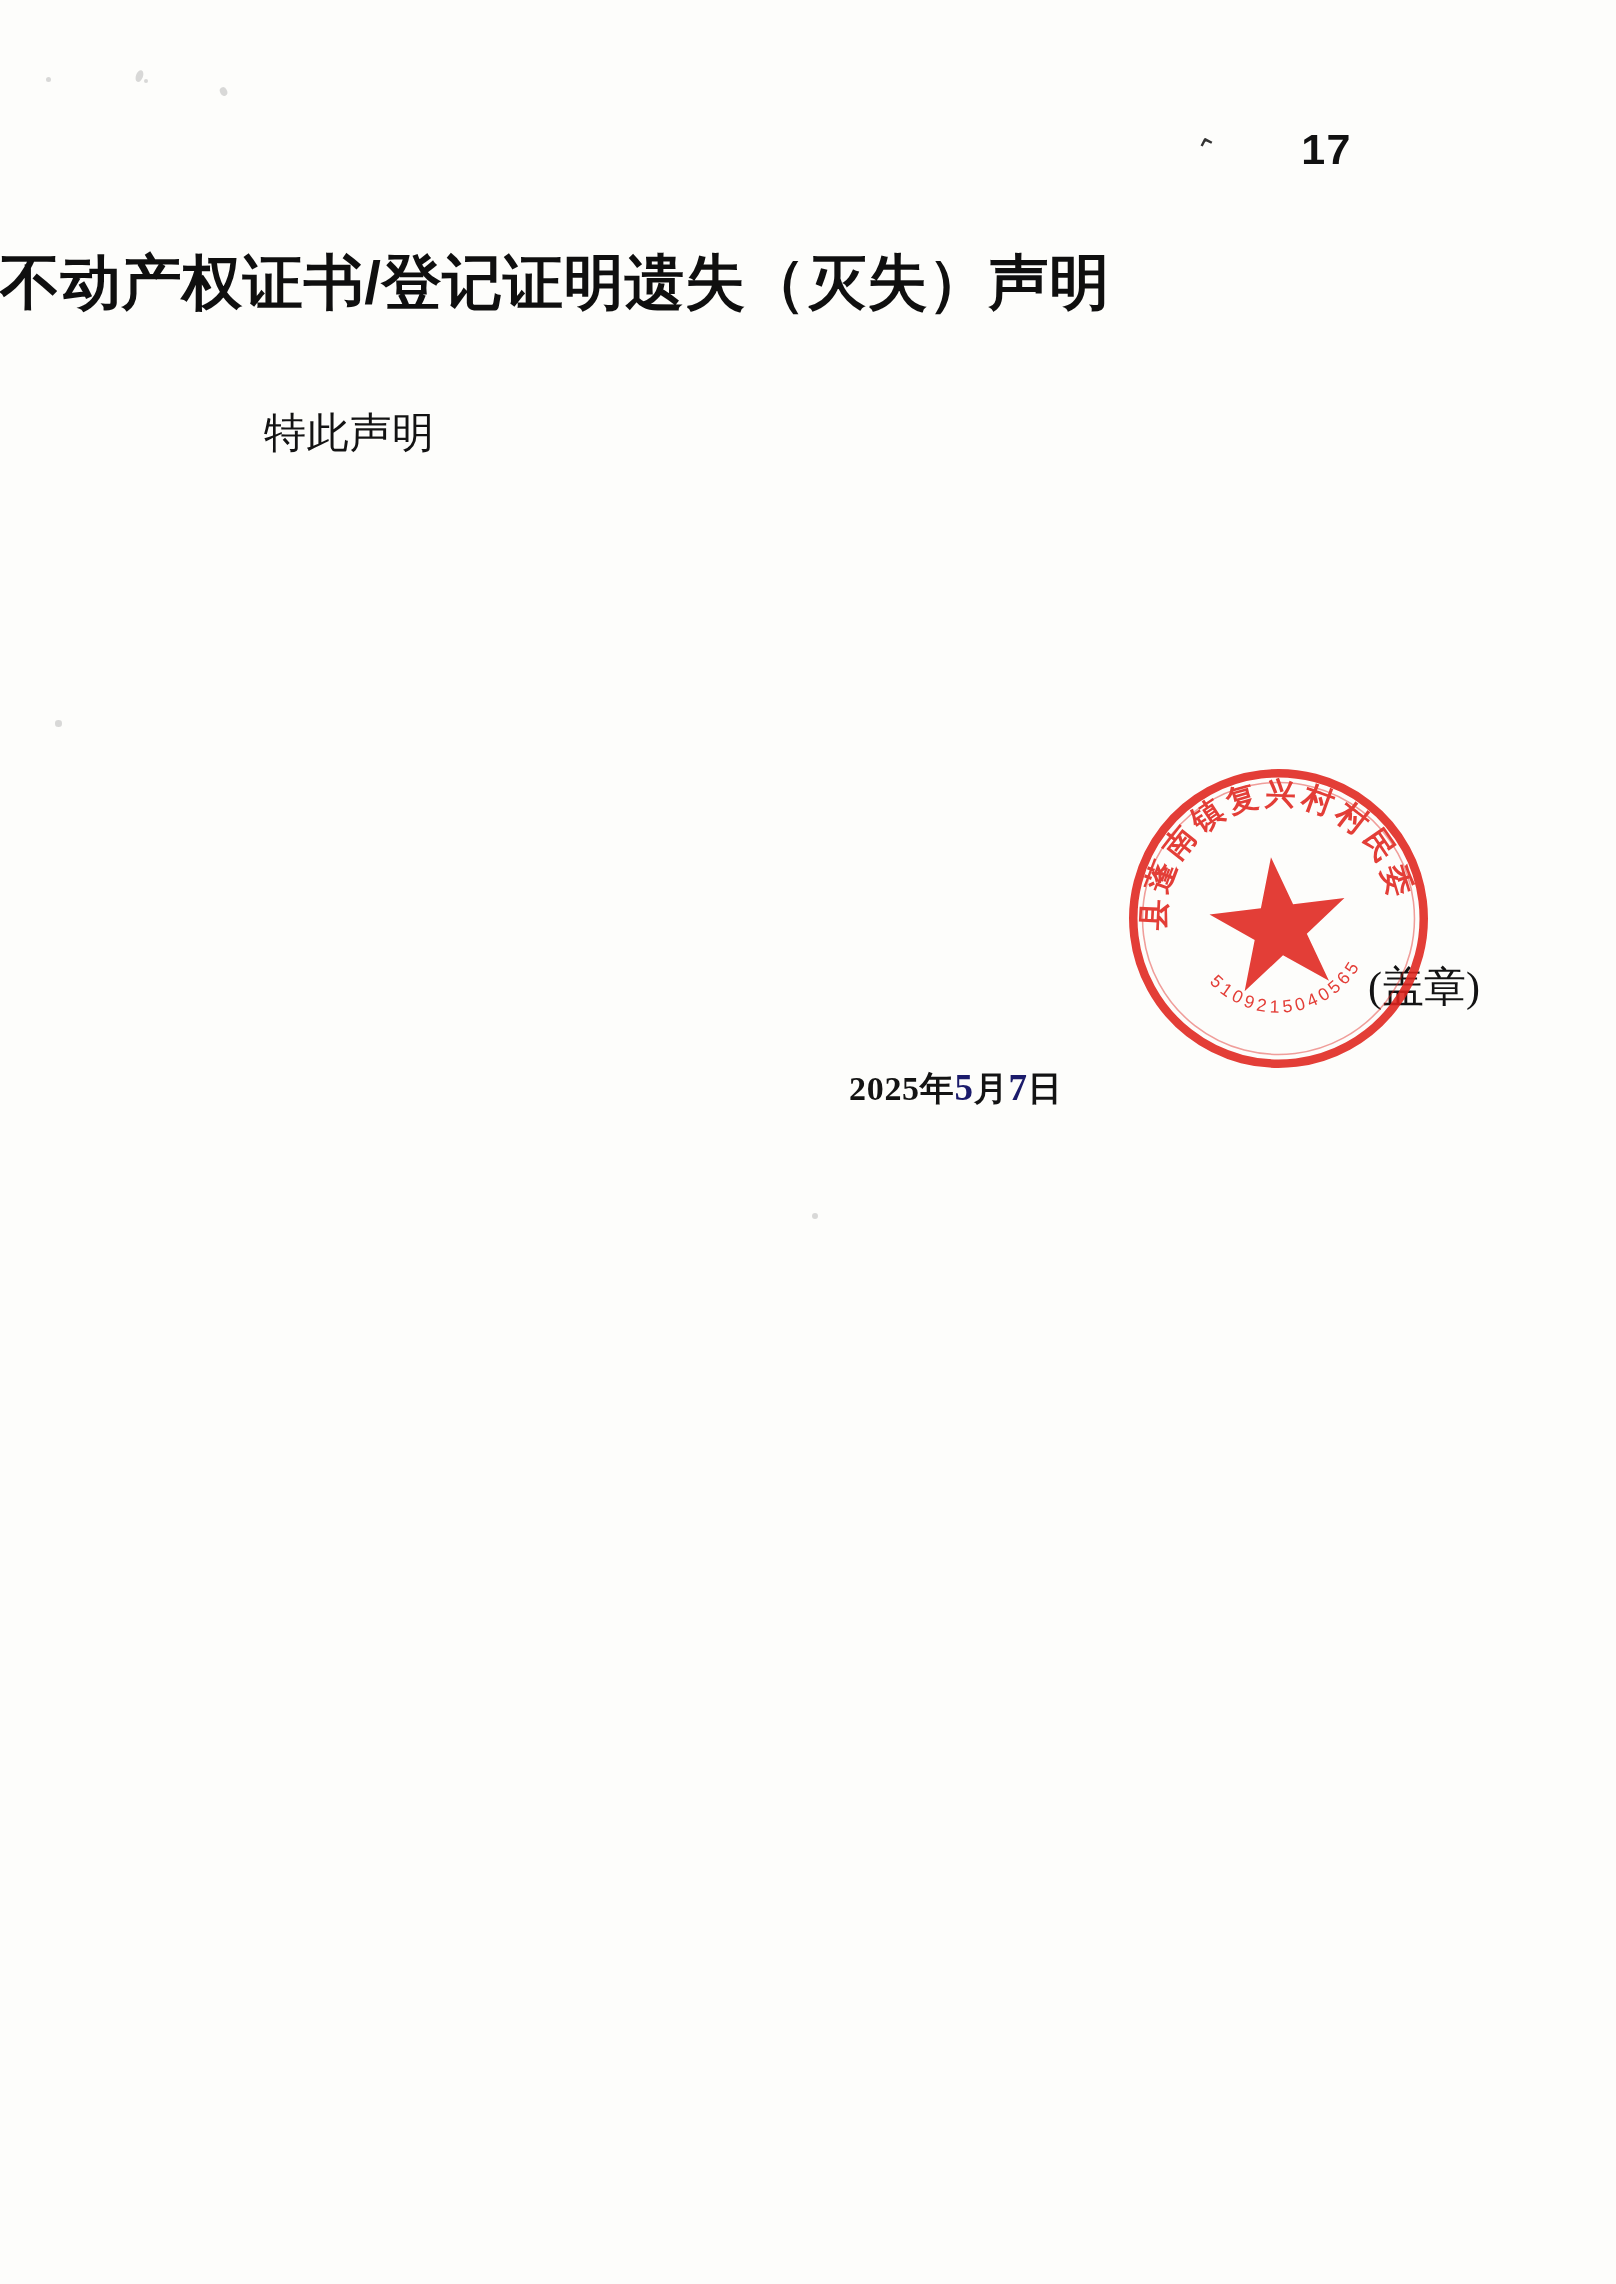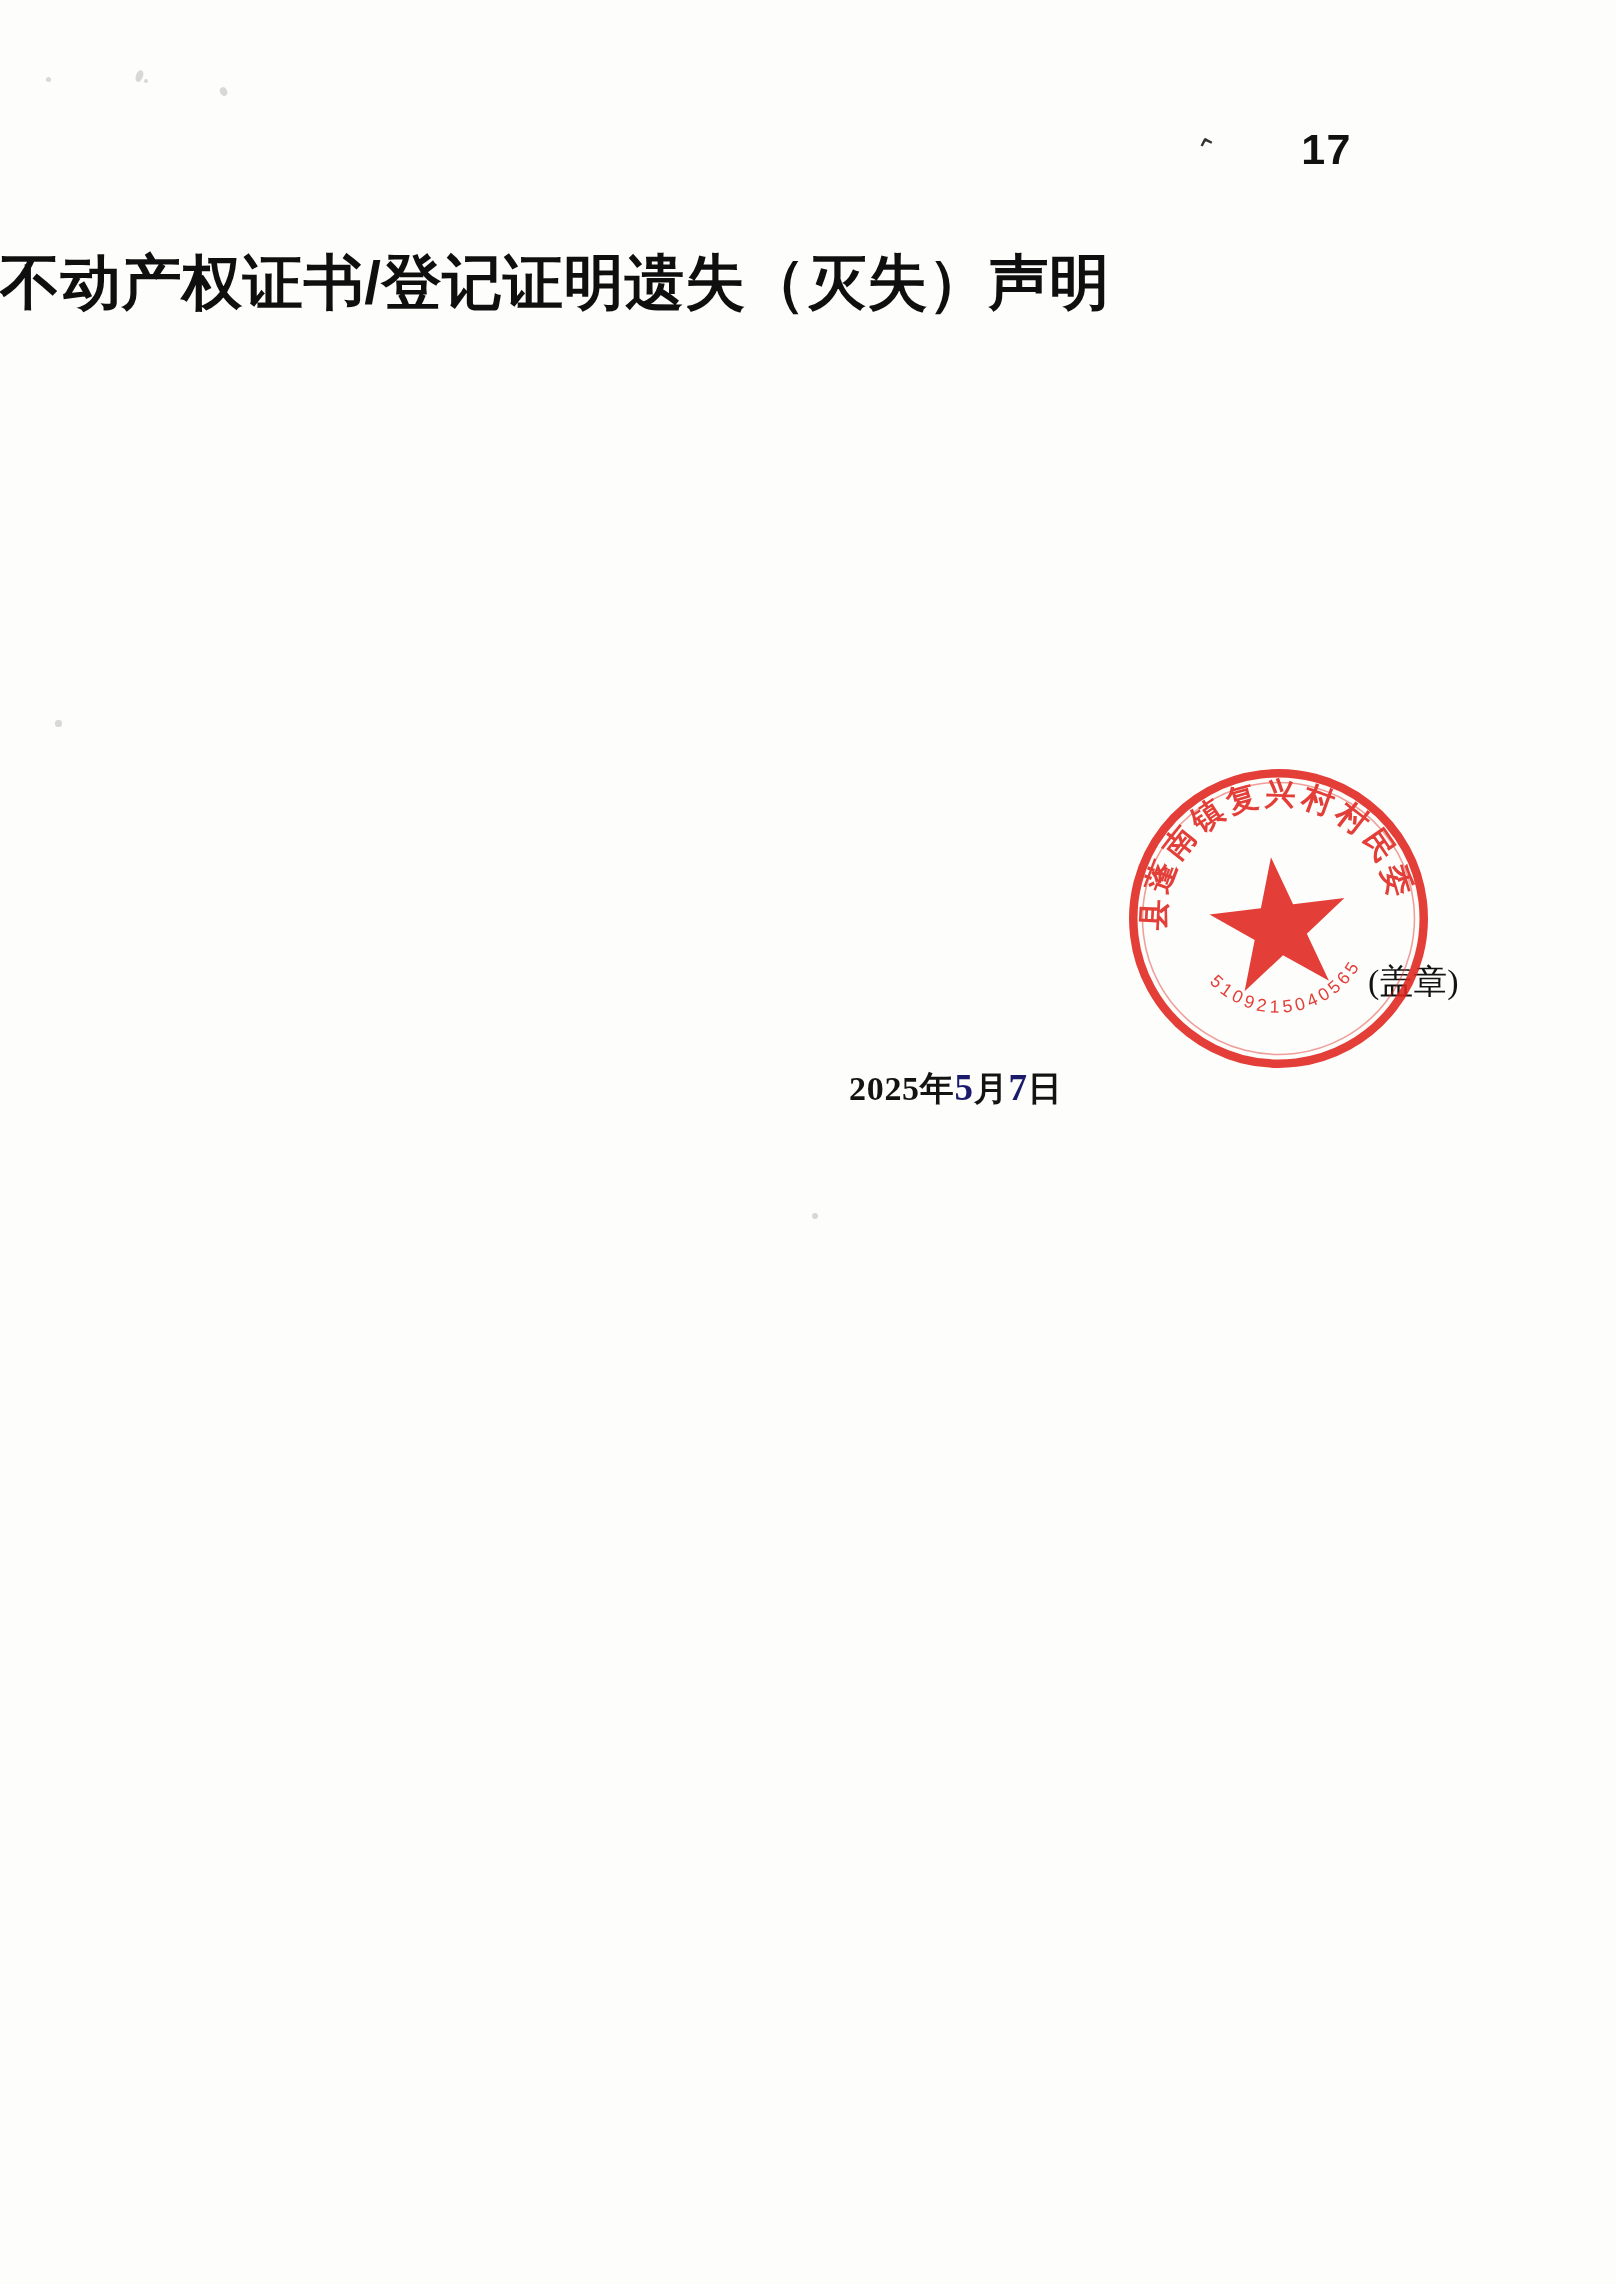--- a/index.html
+++ b/index.html
@@ -124,21 +124,21 @@
     transform: rotate(-7deg);
     opacity: .88;
     pointer-events: none;
   }
   .seal svg { display: block; width: 100%; height: 100%; }
 
   .seal-caption {
     position: absolute;
     top: 959px;
     left: 1368px;
-    font-size: 34px;
+    font-size: 42px;
     color: #131313;
     white-space: nowrap;
   }
 </style>
 </head>
 <body>
 
 <div class="page">
 
   <div class="speck" style="top:77px;left:46px;width:5.1px;height:5.1px;"></div>
@@ -147,20 +147,21 @@
   <div class="speck" style="top:87px;left:220px;width:7.3px;height:8.8px;transform:rotate(-25deg);"></div>
   <div class="speck" style="top:720px;left:55px;width:6.6px;height:6.6px;"></div>
   <div class="speck" style="top:1213px;left:812px;width:5.9px;height:5.9px;"></div>
 
   <div class="page-number-mark">⌃</div>
   <div class="page-number">17</div>
 
   <div class="doc-title">不动产权证书/登记证明遗失（灭失）声明</div>
 
   <div class="body-block">
+    <div class="para-special">特此声明</div>
   </div>
 
 
   <div class="seal-caption">(盖章)</div>
 
   <div class="date-line">
     <span>2025</span><span>年</span><span class="hand">5</span><span>月</span><span class="hand">7</span><span>日</span>
   </div>
 
   <div class="seal">

